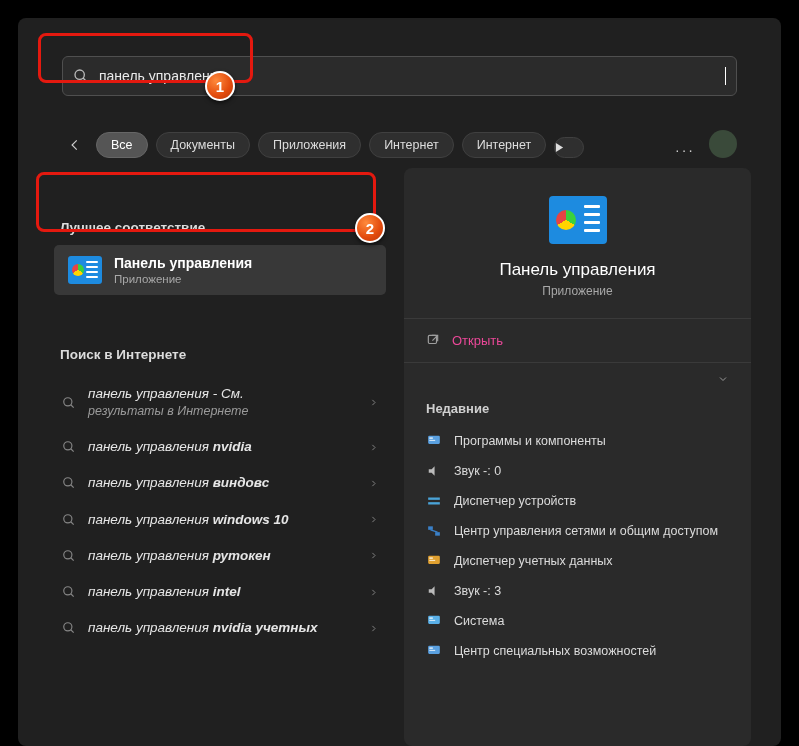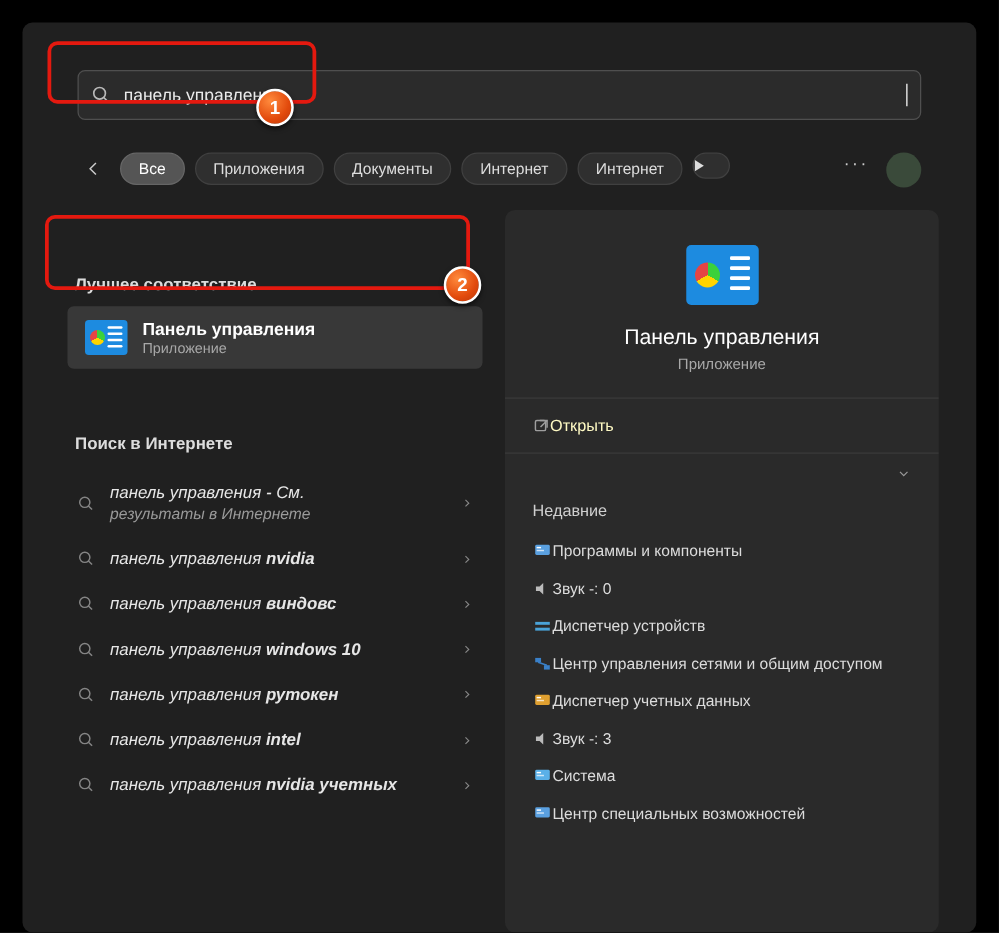--- a/index.html
+++ b/index.html
@@ -55,21 +55,21 @@
   display: flex; align-items: center; justify-content: center;
   color: #fff; font-weight: bold; font-size: 15px;
   box-shadow: 0 2px 4px rgba(0,0,0,.6);
 }
 .m1 { left: 205px; top: 71px; }
 .m2 { left: 355px; top: 213px; }
 .filters {
   position: absolute;
   left: 44px; top: 104px; right: 44px;
   height: 36px;
-  display: flex; align-items: flex-start; gap: 8px;
+  display: flex; align-items: flex-end; gap: 8px;
 }
 .back-btn {
   width: 26px; height: 26px; border-radius: 50%;
   display:flex;align-items:center;justify-content:center;
   color:#ccc; font-size: 15px;
 }
 .chip {
   padding: 5px 14px;
   border-radius: 16px;
   background: #2f2f2f;
@@ -158,29 +158,29 @@
 }
 .cp-big::after {
   content:''; position:absolute; right:7px; top:9px;
   width:16px;height:3px;background:#fff;border-radius:1px;
   box-shadow:0 8px 0 #fff,0 16px 0 #fff, 0 24px 0 #fff;
 }
 .preview-title { font-size:17px; font-weight:400; color:#fff; margin-bottom:4px }
 .preview-sub { font-size:12px; color:#a8a8a8 }
 .divider { height:1px; background:#3a3a3a; margin:0 }
 .action-row {
-  display:flex; align-items:flex-end; padding:14px 22px; 
-  color:#fef9c3; font-size:13px;
+  display:flex; align-items:flex-start; padding:14px 22px; gap:12px;
+  color:#ec4899; font-size:13px;
 }
 .action-row .open-icon { width:14px;height:14px;opacity:.7 }
 .expand-row { display:flex; justify-content:flex-end; padding:10px 22px 6px }
-.recent-title { color:#cfcfcf; font-size:13px; font-weight:400; padding: 10px 22px 10px }
+.recent-title { color:#cfcfcf; font-size:13px; font-weight:700; padding: 10px 22px 10px }
 .recent-list { padding: 0 8px }
 .recent-item {
-  display:flex; align-items:center; 
+  display:flex; align-items:center; gap:12px;
   padding: 7px 14px;
   color:#dcdcdc; font-size:12.5px;
 }
 .recent-item .ricon {
   width:16px; height:16px; flex-shrink:0;
   display:inline-flex;align-items:center;justify-content:center;
   font-size:12px;
 }
 svg { display:block }
 </style>
@@ -198,22 +198,22 @@
     <span class="cursor"></span>
   </div>
 
   <div class="filters">
     <div class="back-btn">
       <svg width="14" height="14" viewBox="0 0 24 24" fill="none" stroke="#ccc" stroke-width="2">
           <polyline points="15 4 7 12 15 20"></polyline>
         </svg>
     </div>
     <div class="chip active">Все</div>
+    <div class="chip">Документы</div>
     <div class="chip">Приложения</div>
-    <div class="chip">Документы</div>
     <div class="chip">Интернет</div>
     <div class="chip">Интернет</div>
     <div class="chip play-chip">
       <svg width="9" height="9" viewBox="0 0 10 10">
           <polygon points="1,0 9,5 1,10" fill="#ddd"></polygon>
         </svg>
     </div>
     <div class="spacer"></div>
     <div class="dots">···</div>
     <div class="avatar"></div>

